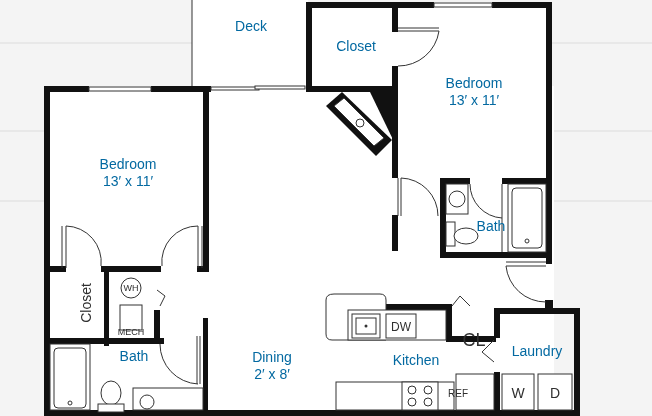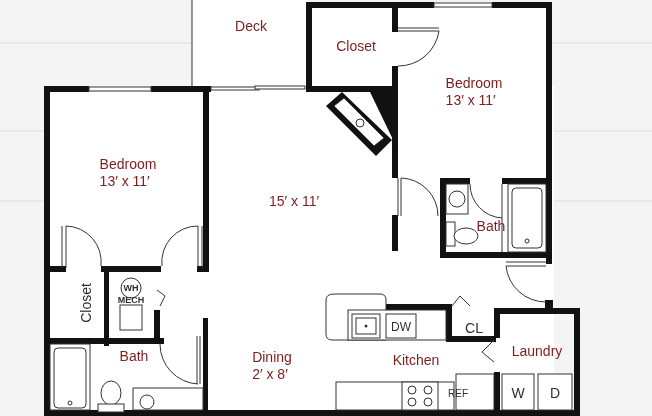--- a/index.html
+++ b/index.html
@@ -5,32 +5,32 @@
   html, body { margin: 0; padding: 0; }
   body {
     width: 652px; height: 416px; overflow: hidden;
     background: #f4f4f4;
     font-family: "Liberation Sans", "DejaVu Sans", sans-serif;
     position: relative;
   }
   .bg-stripe { position: absolute; left: 0; right: 0; height: 2px; background: #e8e8e8; }
   #plan { position: absolute; left: 0; top: 0; width: 652px; height: 416px; }
   .lbl {
-    position: absolute; color: #7f1d1d; 
+    position: absolute; color: #0369a1; text-align: center;
     font-size: 14px; line-height: 17px; white-space: nowrap;
     transform: translateX(-50%);
     font-family: "Liberation Sans", "DejaVu Sans", sans-serif;
   }
   .lbl .dim { display: block; }
   .fix {
     position: absolute; color: #2f2f2f; font-size: 12px; text-align: center;
     transform: translate(-50%, -50%); white-space: nowrap;
   }
   .vert { transform: translate(-50%, -50%) rotate(-90deg); font-size: 14px; }
-  .tiny { font-size: 9px; font-weight: bold; }
+  .tiny { font-size: 9px; }
 </style>
 </head>
 <body>
 
 <div class="bg-stripe" style="top:42px"></div>
 <div class="bg-stripe" style="top:130px"></div>
 <div class="bg-stripe" style="top:200px"></div>
 
 <svg id="plan" viewBox="0 0 652 416" xmlns="http://www.w3.org/2000/svg">
 
@@ -196,21 +196,20 @@
 </div>
 <div class="lbl" style="left:474px;top:75px">
   <span class="dim">Bedroom</span>
   <span class="dim">13′ x 11′</span>
 </div>
 <div class="lbl" style="left:128px;top:156px">
   <span class="dim">Bedroom</span>
   <span class="dim">13′ x 11′</span>
 </div>
 <div class="lbl" style="left:294px;top:193px">
-  <span class="dim">15′ x 11′</span>
 </div>
 <div class="lbl" style="left:491px;top:218px">
   <span>Bath</span>
 </div>
 <div class="fix vert" style="left:86px;top:303px">
   <span>Closet</span>
 </div>
 <div class="lbl" style="left:134px;top:348px">
   <span>Bath</span>
 </div>
@@ -219,18 +218,18 @@
   <span class="dim">2′ x 8′</span>
 </div>
 <div class="lbl" style="left:416px;top:352px">
   <span>Kitchen</span>
 </div>
 <div class="lbl" style="left:537px;top:343px">
   <span>Laundry</span>
 </div>
 
 <div class="fix tiny" style="left:131px;top:288px">WH</div>
-<div class="fix tiny" style="left:131px;top:300px">MECH</div>
+<div class="fix tiny" style="left:131px;top:332px">MECH</div>
 <div class="fix" style="left:401px;top:327px">DW</div>
-<div class="fix" style="left:474px;top:328px;font-size:14px">CL</div>
+<div class="fix" style="left:474px;top:340px;font-size:18px">CL</div>
 <div class="fix" style="left:458px;top:393px;font-size:10px">REF</div>
 <div class="fix" style="left:518px;top:393px;font-size:14px">W</div>
 <div class="fix" style="left:555px;top:393px;font-size:14px">D</div>
 
 </body></html>

